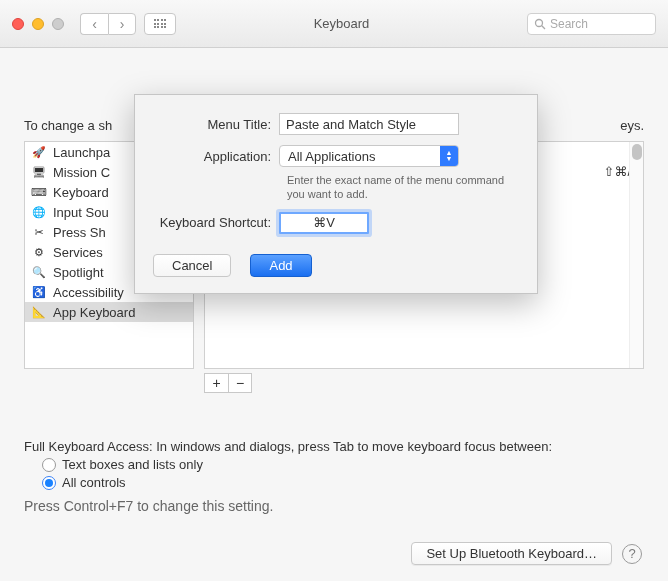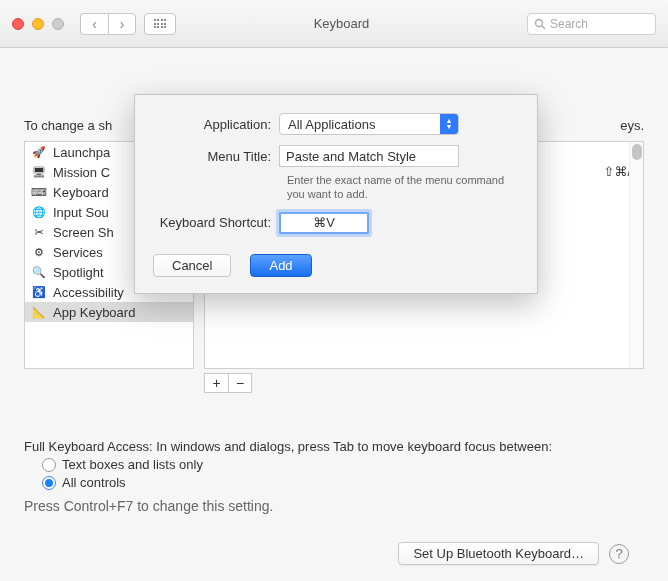--- a/index.html
+++ b/index.html
@@ -35,21 +35,21 @@
 .pm-row{margin-top:4px;display:flex}
 .pm{width:24px;height:20px;border:1px solid #c8c8c8;background:#fff;display:flex;align-items:center;justify-content:center;font-size:14px}
 .pm:first-child{border-right:none}
 .fka{margin-top:46px;font-size:13px}
 .radios{margin:0 0 6px 18px}
 .radio-row{display:flex;align-items:center;gap:6px;margin:3px 0;font-size:13px}
 .radio{width:14px;height:14px;border:1px solid #999;border-radius:50%;background:#fff;position:relative}
 .radio.checked{border-color:#3b82f6}
 .radio.checked::after{content:"";position:absolute;inset:2px;background:#1a82ff;border-radius:50%}
 .hint{font-size:14px;color:#666;margin-top:8px}
-.footer{position:absolute;bottom:16px;right:39px;display:flex;align-items:center;gap:10px}
+.footer{position:absolute;bottom:16px;right:26px;display:flex;align-items:center;gap:10px}
 .mac-btn{background:linear-gradient(#fff,#f5f5f5);border:1px solid #c8c8c8;border-radius:4px;padding:3px 14px;font-size:13px;box-shadow:0 1px 0 rgba(0,0,0,.05)}
 .help{width:20px;height:20px;border:1.5px solid #9a9a9a;border-radius:50%;display:flex;align-items:center;justify-content:center;font-size:13px;color:#7a7a7a}
 
 .sheet{position:absolute;top:46px;left:134px;width:404px;background:#f3f3f3;border:1px solid #c5c5c5;box-shadow:0 10px 30px rgba(0,0,0,.25);padding:18px 18px 16px;z-index:10}
 .sheet-row{display:flex;align-items:center;margin-bottom:10px}
 .sheet-label{width:126px;text-align:right;padding-right:8px;font-size:13px;color:#333}
 .sheet-field{flex:1}
 .select{height:22px;background:#fff;border:1px solid #c8c8c8;border-radius:4px;display:flex;align-items:center;justify-content:space-between;padding:0 0 0 8px;font-size:13px;width:180px}
 .select-arrows{width:18px;height:20px;background:#2f7bff;border-radius:0 3px 3px 0;display:flex;flex-direction:column;align-items:center;justify-content:center;color:#fff;font-size:7px;line-height:6px}
 .txt-input{height:22px;width:180px;background:#fff;border:1px solid #c8c8c8;padding:0 6px;font-size:13px;display:flex;align-items:center}
@@ -122,21 +122,21 @@
         <div class="sb-item">
             <span class="sb-icon">⌨</span>
             <span>Keyboard</span>
           </div>
         <div class="sb-item">
             <span class="sb-icon">🌐</span>
             <span>Input Sou</span>
           </div>
         <div class="sb-item">
             <span class="sb-icon">✂</span>
-            <span>Screen Sh</span>
+            <span>Press Sh</span>
           </div>
         <div class="sb-item">
             <span class="sb-icon">⚙</span>
             <span>Services</span>
           </div>
         <div class="sb-item">
             <span class="sb-icon">🔍</span>
             <span>Spotlight</span>
           </div>
         <div class="sb-item">
@@ -176,40 +176,40 @@
     <div class="hint">Press Control+F7 to change this setting.</div>
 
     <div class="footer">
       <div class="mac-btn">Set Up Bluetooth Keyboard…</div>
       <div class="help">
           <span>?</span>
         </div>
     </div>
 
     <div class="sheet">
+      <div class="sheet-row">
+        <div class="sheet-label">Menu Title:</div>
+        <div class="sheet-field">
+            <div class="txt-input">
+              <span>Paste and Match Style</span>
+            </div>
+          </div>
+      </div>
       <div class="sheet-row">
         <div class="sheet-label">Application:</div>
         <div class="sheet-field">
           <div class="select">
             <span>All Applications</span>
             <div class="select-arrows">
                 <span>▲</span>
                 <span>▼</span>
               </div>
           </div>
         </div>
       </div>
-      <div class="sheet-row">
-        <div class="sheet-label">Menu Title:</div>
-        <div class="sheet-field">
-            <div class="txt-input">
-              <span>Paste and Match Style</span>
-            </div>
-          </div>
-      </div>
       <div class="sheet-help">Enter the exact name of the menu command you want to add.</div>
       <div class="sheet-row">
         <div class="sheet-label">Keyboard Shortcut:</div>
         <div class="sheet-field">
             <div class="shortcut-input">
               <span>⌘V</span>
             </div>
           </div>
       </div>
       <div class="sheet-actions">

